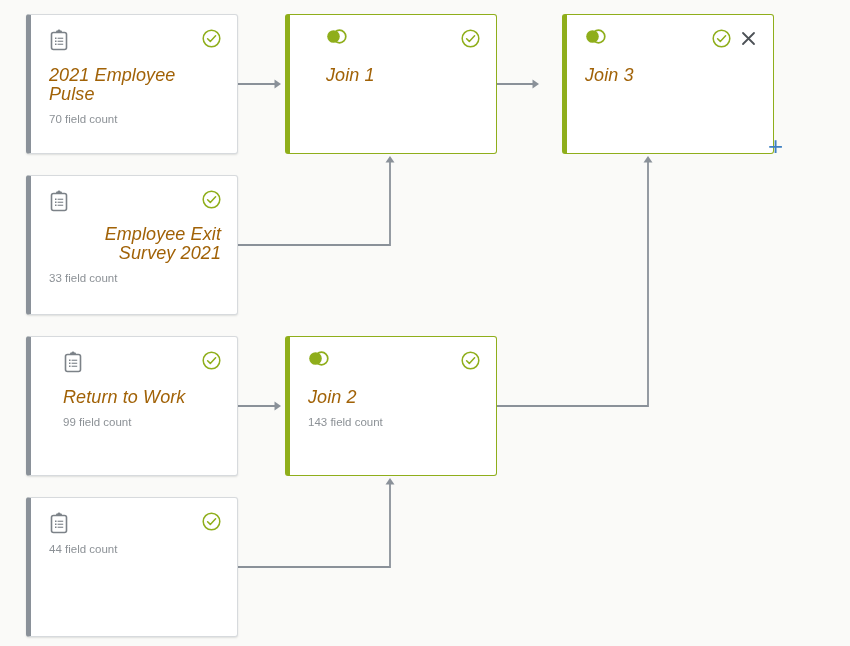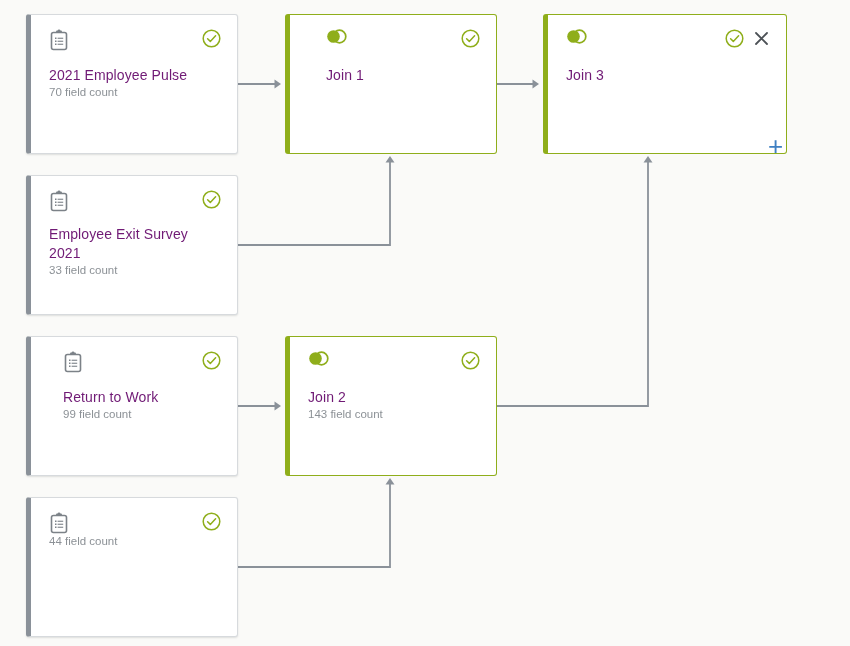--- a/index.html
+++ b/index.html
@@ -61,33 +61,35 @@
   }
 
   .head-right {
     display: flex;
     align-items: center;
     gap: 9px;
   }
 
   .node-title {
     margin-top: 15px;
-    font-size: 14px;
+    font-size: 18px;
     line-height: 19px;
-    color: #701a75;
+    color: #a16207;
     letter-spacing: .1px;
+    font-style: italic;
   }
 
   .node-sub {
+    margin-top: 8px;
     font-size: 11.5px;
     line-height: 15px;
     color: #8c9196;
   }
 
-  .node.two-line .node-title { margin-top: 13px; }
+  .node.two-line .node-title { margin-top: 13px; text-align: right; }
 
   
   .icon { display: block; }
   .close-btn {
     display: block;
     cursor: pointer;
   }
   .plus-btn {
     position: absolute;
     cursor: pointer;
@@ -256,21 +258,21 @@
               <svg width="19" height="19" viewBox="0 0 19 19" class="icon">
                 <circle cx="9.5" cy="9.5" r="8.3" fill="none" stroke="#8fae1b" stroke-width="1.5"></circle>
                 <path d="M5.6 9.7 L8.3 12.4 L13.6 6.7" fill="none" stroke="#8fae1b" stroke-width="1.5" stroke-linecap="round" stroke-linejoin="round"></path>
               </svg>
             </span>
           </span>
         </div>
         <div class="node-title">Join 2</div>
         <div class="node-sub">143 field count</div>
       </div>
-      <div class="node join" style="left: 543px; top: 14px; width: 244px; height: 140px;">
+      <div class="node join" style="left: 562px; top: 14px; width: 212px; height: 140px;">
         <div class="node-head">
           <span>
             <svg width="21" height="15" viewBox="0 0 21 15" class="icon">
               <circle cx="7.5" cy="7.5" r="6.3" fill="#8fae1b"></circle>
               <circle cx="13.5" cy="7.5" r="6.3" fill="none" stroke="#8fae1b" stroke-width="1.7"></circle>
               <path d="M10.5 2.2 a6.3 6.3 0 0 0 0 10.6 a6.3 6.3 0 0 1 0 -10.6 Z" fill="#ffffff"></path>
             </svg>
           </span>
           <span class="head-right">
             <span>

